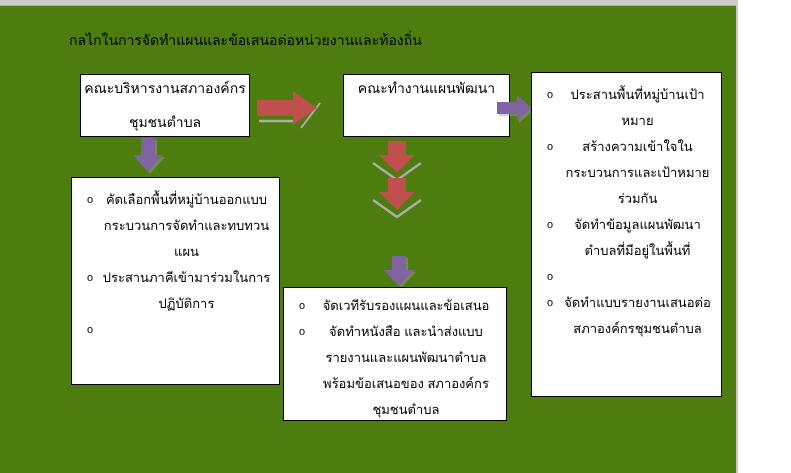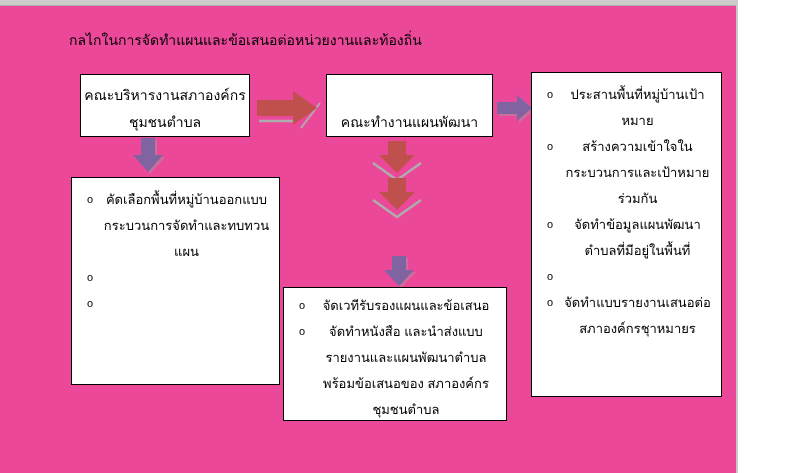--- a/index.html
+++ b/index.html
@@ -1,36 +1,36 @@
 <!DOCTYPE html>
 <html><head>
 <meta charset="utf-8">
 <style>
   html,body{margin:0;padding:0;background:#fff;}
   #stage{
-    position:relative;width:738px;height:473px;background:#ec4899;
+    position:relative;width:738px;height:473px;background:#4d7c0f;
     font-family:"Liberation Sans",sans-serif;color:#000;overflow:hidden;
   }
   .top-chrome{
     position:absolute;left:0;top:0;width:791px;height:5px;
     background:#cccccc;border-bottom:1px solid #aeaeae;
   }
   .right-chrome{
     position:absolute;right:0;top:5px;width:2px;height:468px;background:#c9c9c9;
   }
   .diagram-title{
     position:absolute;left:69px;top:30px;width:430px;
     font-size:14px;line-height:20px;white-space:nowrap;
   }
   .node{
     position:absolute;border:1px solid #000;background:#fff;box-sizing:border-box;
   }
   .node.header{
     text-align:center;font-size:14px;line-height:27px;
-    display:flex;flex-direction:column;justify-content:flex-end;
+    display:flex;flex-direction:column;justify-content:space-between;
   }
   .node.single{
     text-align:center;font-size:14px;line-height:36px;
   }
   .bullet-box{padding:9px 6px 0 8px;}
   .bullet-item{
     display:flex;align-items:flex-start;
     font-size:13px;line-height:26px;
   }
   .bullet-marker{
@@ -57,21 +57,21 @@
     <div>คณะบริหารงานสภาองค์กร</div>
     <div>ชุมชนตำบล</div>
   </div>
 
   <svg class="arrow" style="left:257px;top:90px;" width="64" height="40" viewBox="0 0 64 40">
     <polyline points="2,31 37,31" fill="none" stroke-width="2.5" stroke="#ADADAD"></polyline>
     <polyline points="44,38 63,13" fill="none" stroke-width="2" stroke="#ADADAD"></polyline>
     <polygon points="0,10 36,10 36,1 60,18 36,35 36,26 0,26" fill="#C0504D"></polygon>
   </svg>
 
-  <div class="node header" style="left:326px;top:74px;width:167px;height:63px;gap:44px;">
+  <div class="node header" style="left:343px;top:74px;width:167px;height:63px;gap:44px;">
     <div>คณะทำงานแผนพัฒนา</div>
   </div>
 
   <svg class="arrow soft-shadow" style="left:497px;top:95px;" width="36" height="26" viewBox="0 0 36 26">
     <polygon points="0,7 20,7 20,0 35,13 20,26 20,19 0,19" fill="#8064A2"></polygon>
   </svg>
 
   <svg class="arrow soft-shadow" style="left:129px;top:138px;" width="38" height="35" viewBox="0 0 38 35">
     <polygon points="12,0 26,0 26,17 34,17 19,34 4,17 12,17" fill="#8064A2"></polygon>
   </svg>
@@ -85,20 +85,21 @@
 
   <div class="node bullet-box" style="left:71px;top:177px;width:209px;height:208px;">
 
       <div class="bullet-item">
         <span class="bullet-marker">o</span>
         <span class="bullet-text">คัดเลือกพื้นที่หมู่บ้านออกแบบกระบวนการจัดทำและทบทวนแผน</span>
       </div>
 
       <div class="bullet-item">
         <span class="bullet-marker">o</span>
+        <span class="bullet-text">ประสานภาคีเข้ามาร่วมในการปฏิบัติการ</span>
       </div>
 
       <div class="bullet-item">
         <span class="bullet-marker">o</span>
       </div>
     </div>
 
 
   <svg class="arrow soft-shadow" style="left:380px;top:256px;" width="38" height="31" viewBox="0 0 38 31">
     <polygon points="12,0 26,0 26,14 34,14 19,30 4,14 12,14" fill="#8064A2"></polygon>
@@ -133,17 +134,17 @@
         <span class="bullet-marker">o</span>
         <span class="bullet-text">จัดทำข้อมูลแผนพัฒนาตำบลที่มีอยู่ในพื้นที่</span>
       </div>
 
       <div class="bullet-item">
         <span class="bullet-marker">o</span>
       </div>
 
       <div class="bullet-item">
         <span class="bullet-marker">o</span>
-        <span class="bullet-text">จัดทำแบบรายงานเสนอต่อสภาองค์กรชุาหมายร</span>
+        <span class="bullet-text">จัดทำแบบรายงานเสนอต่อสภาองค์กรชุมชนตำบล</span>
       </div>
     </div>
 
 </div>
 
 </body></html>

